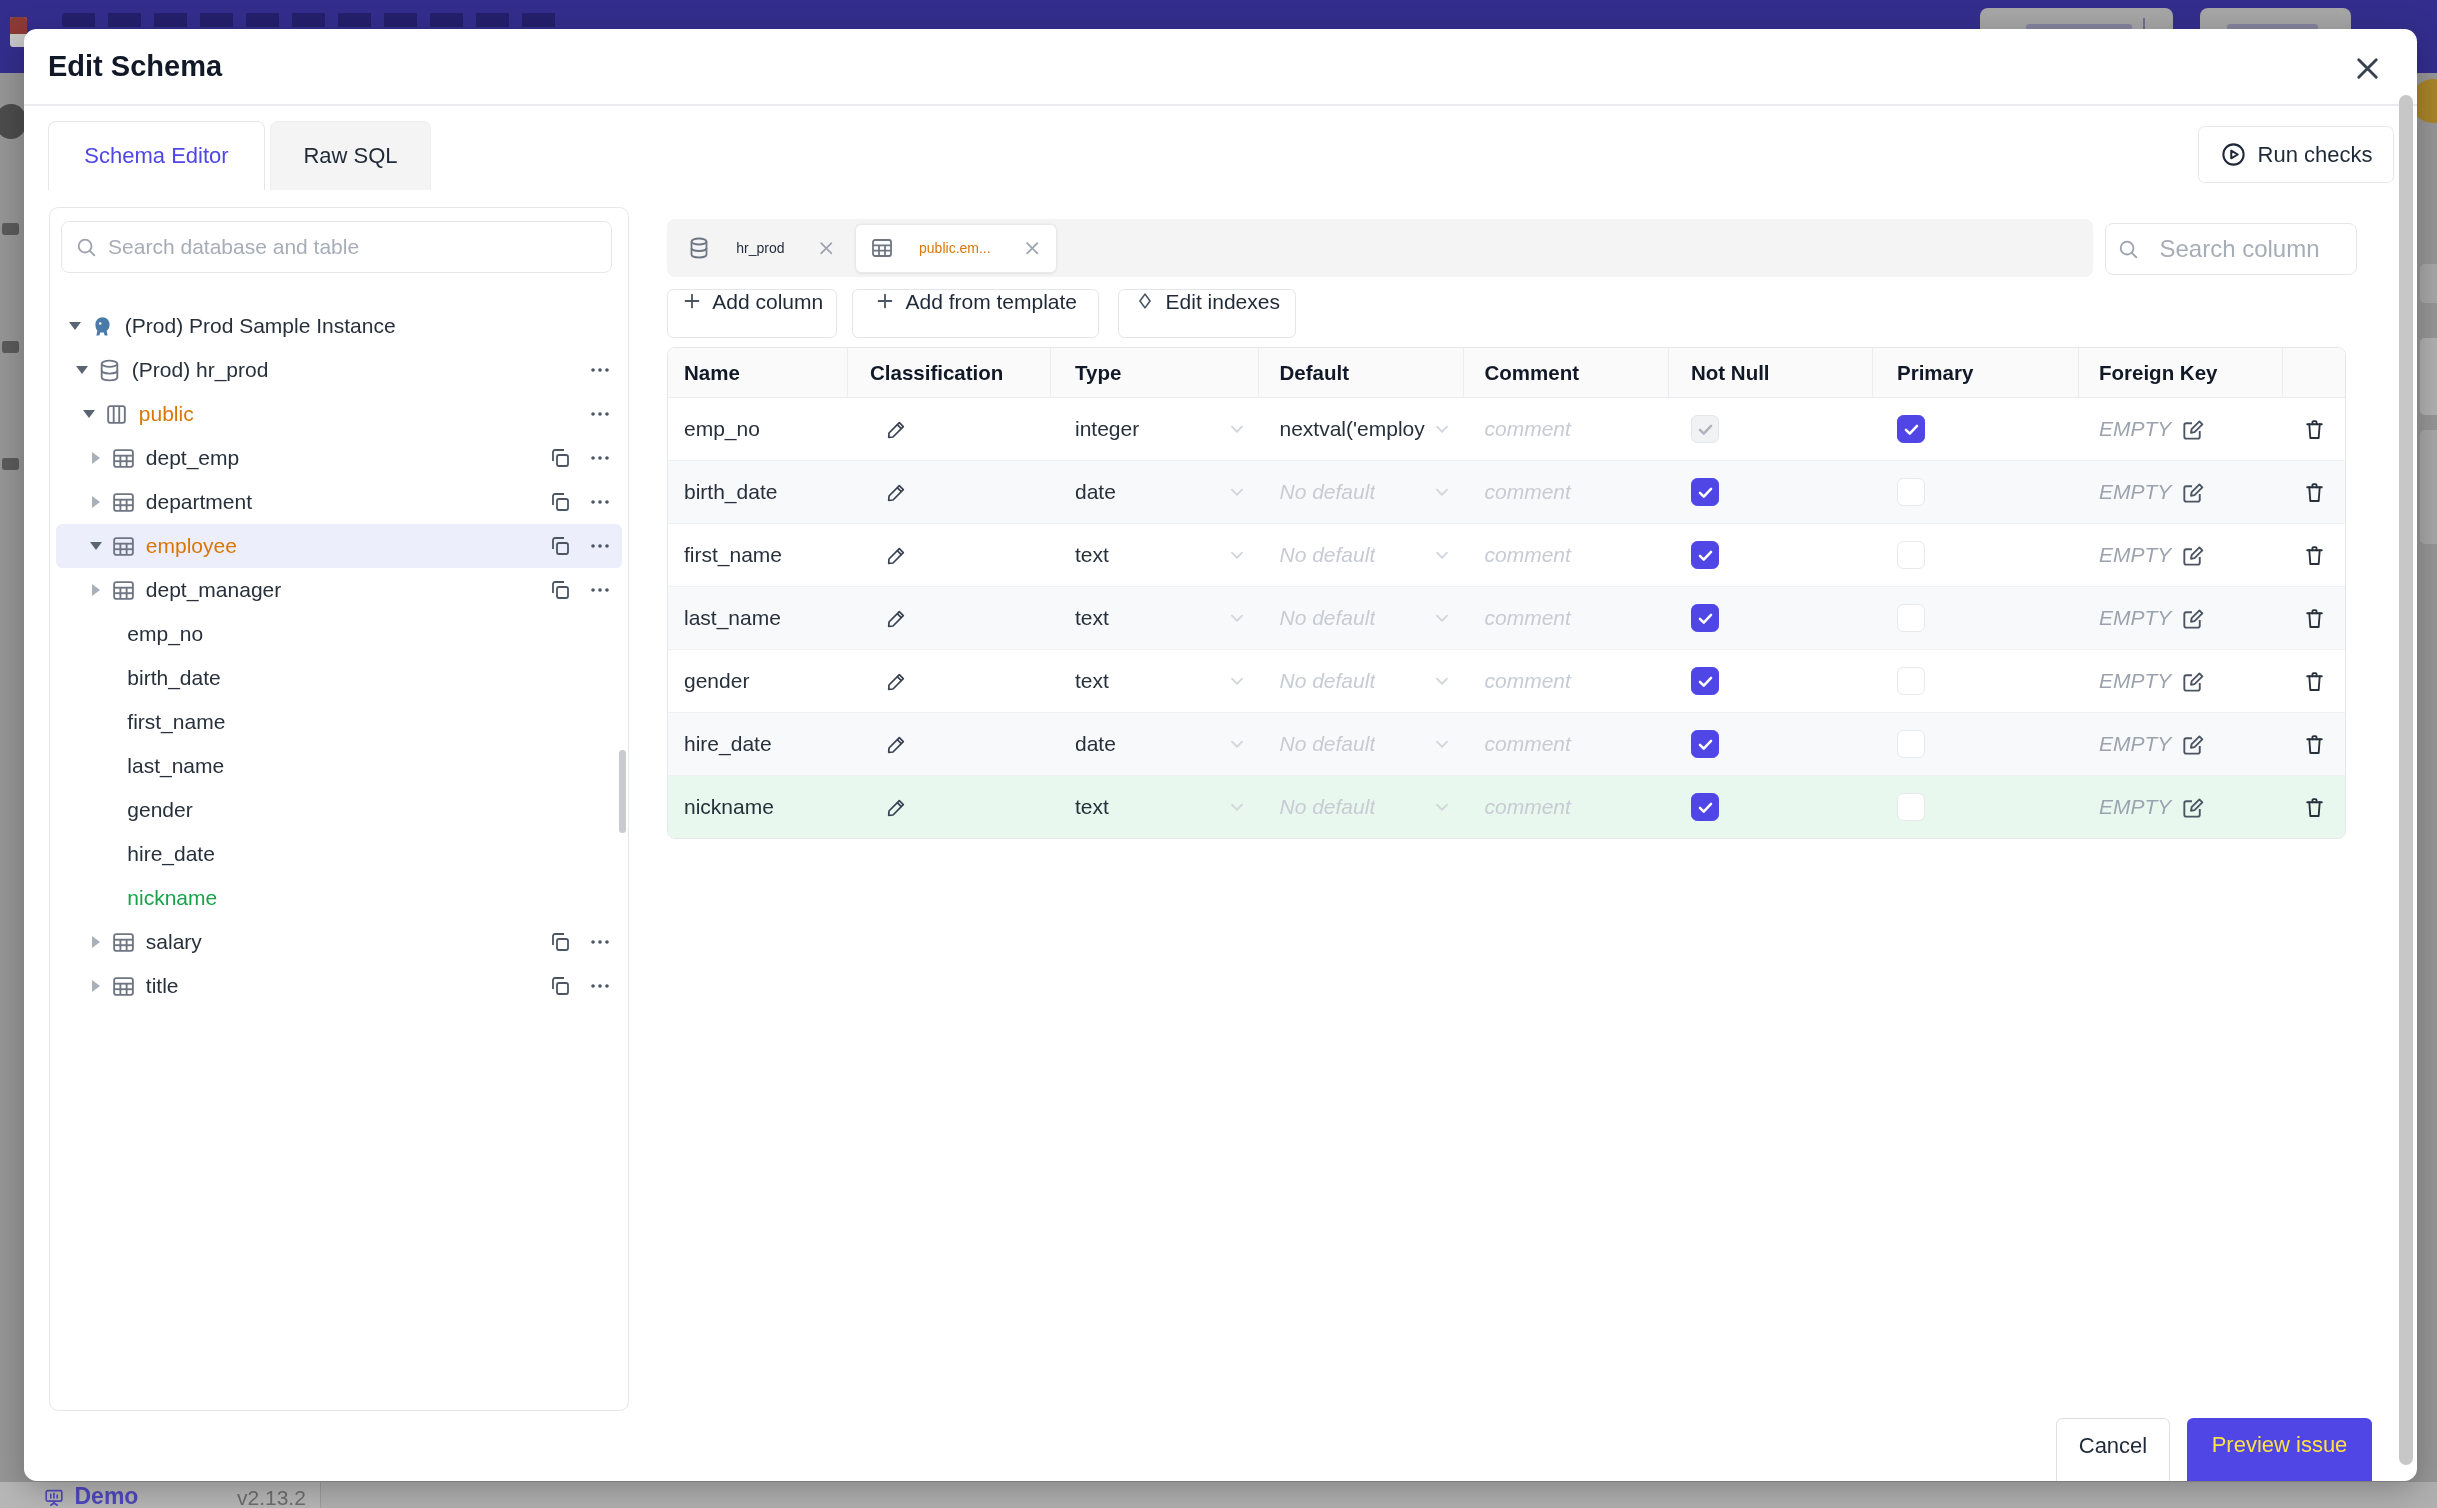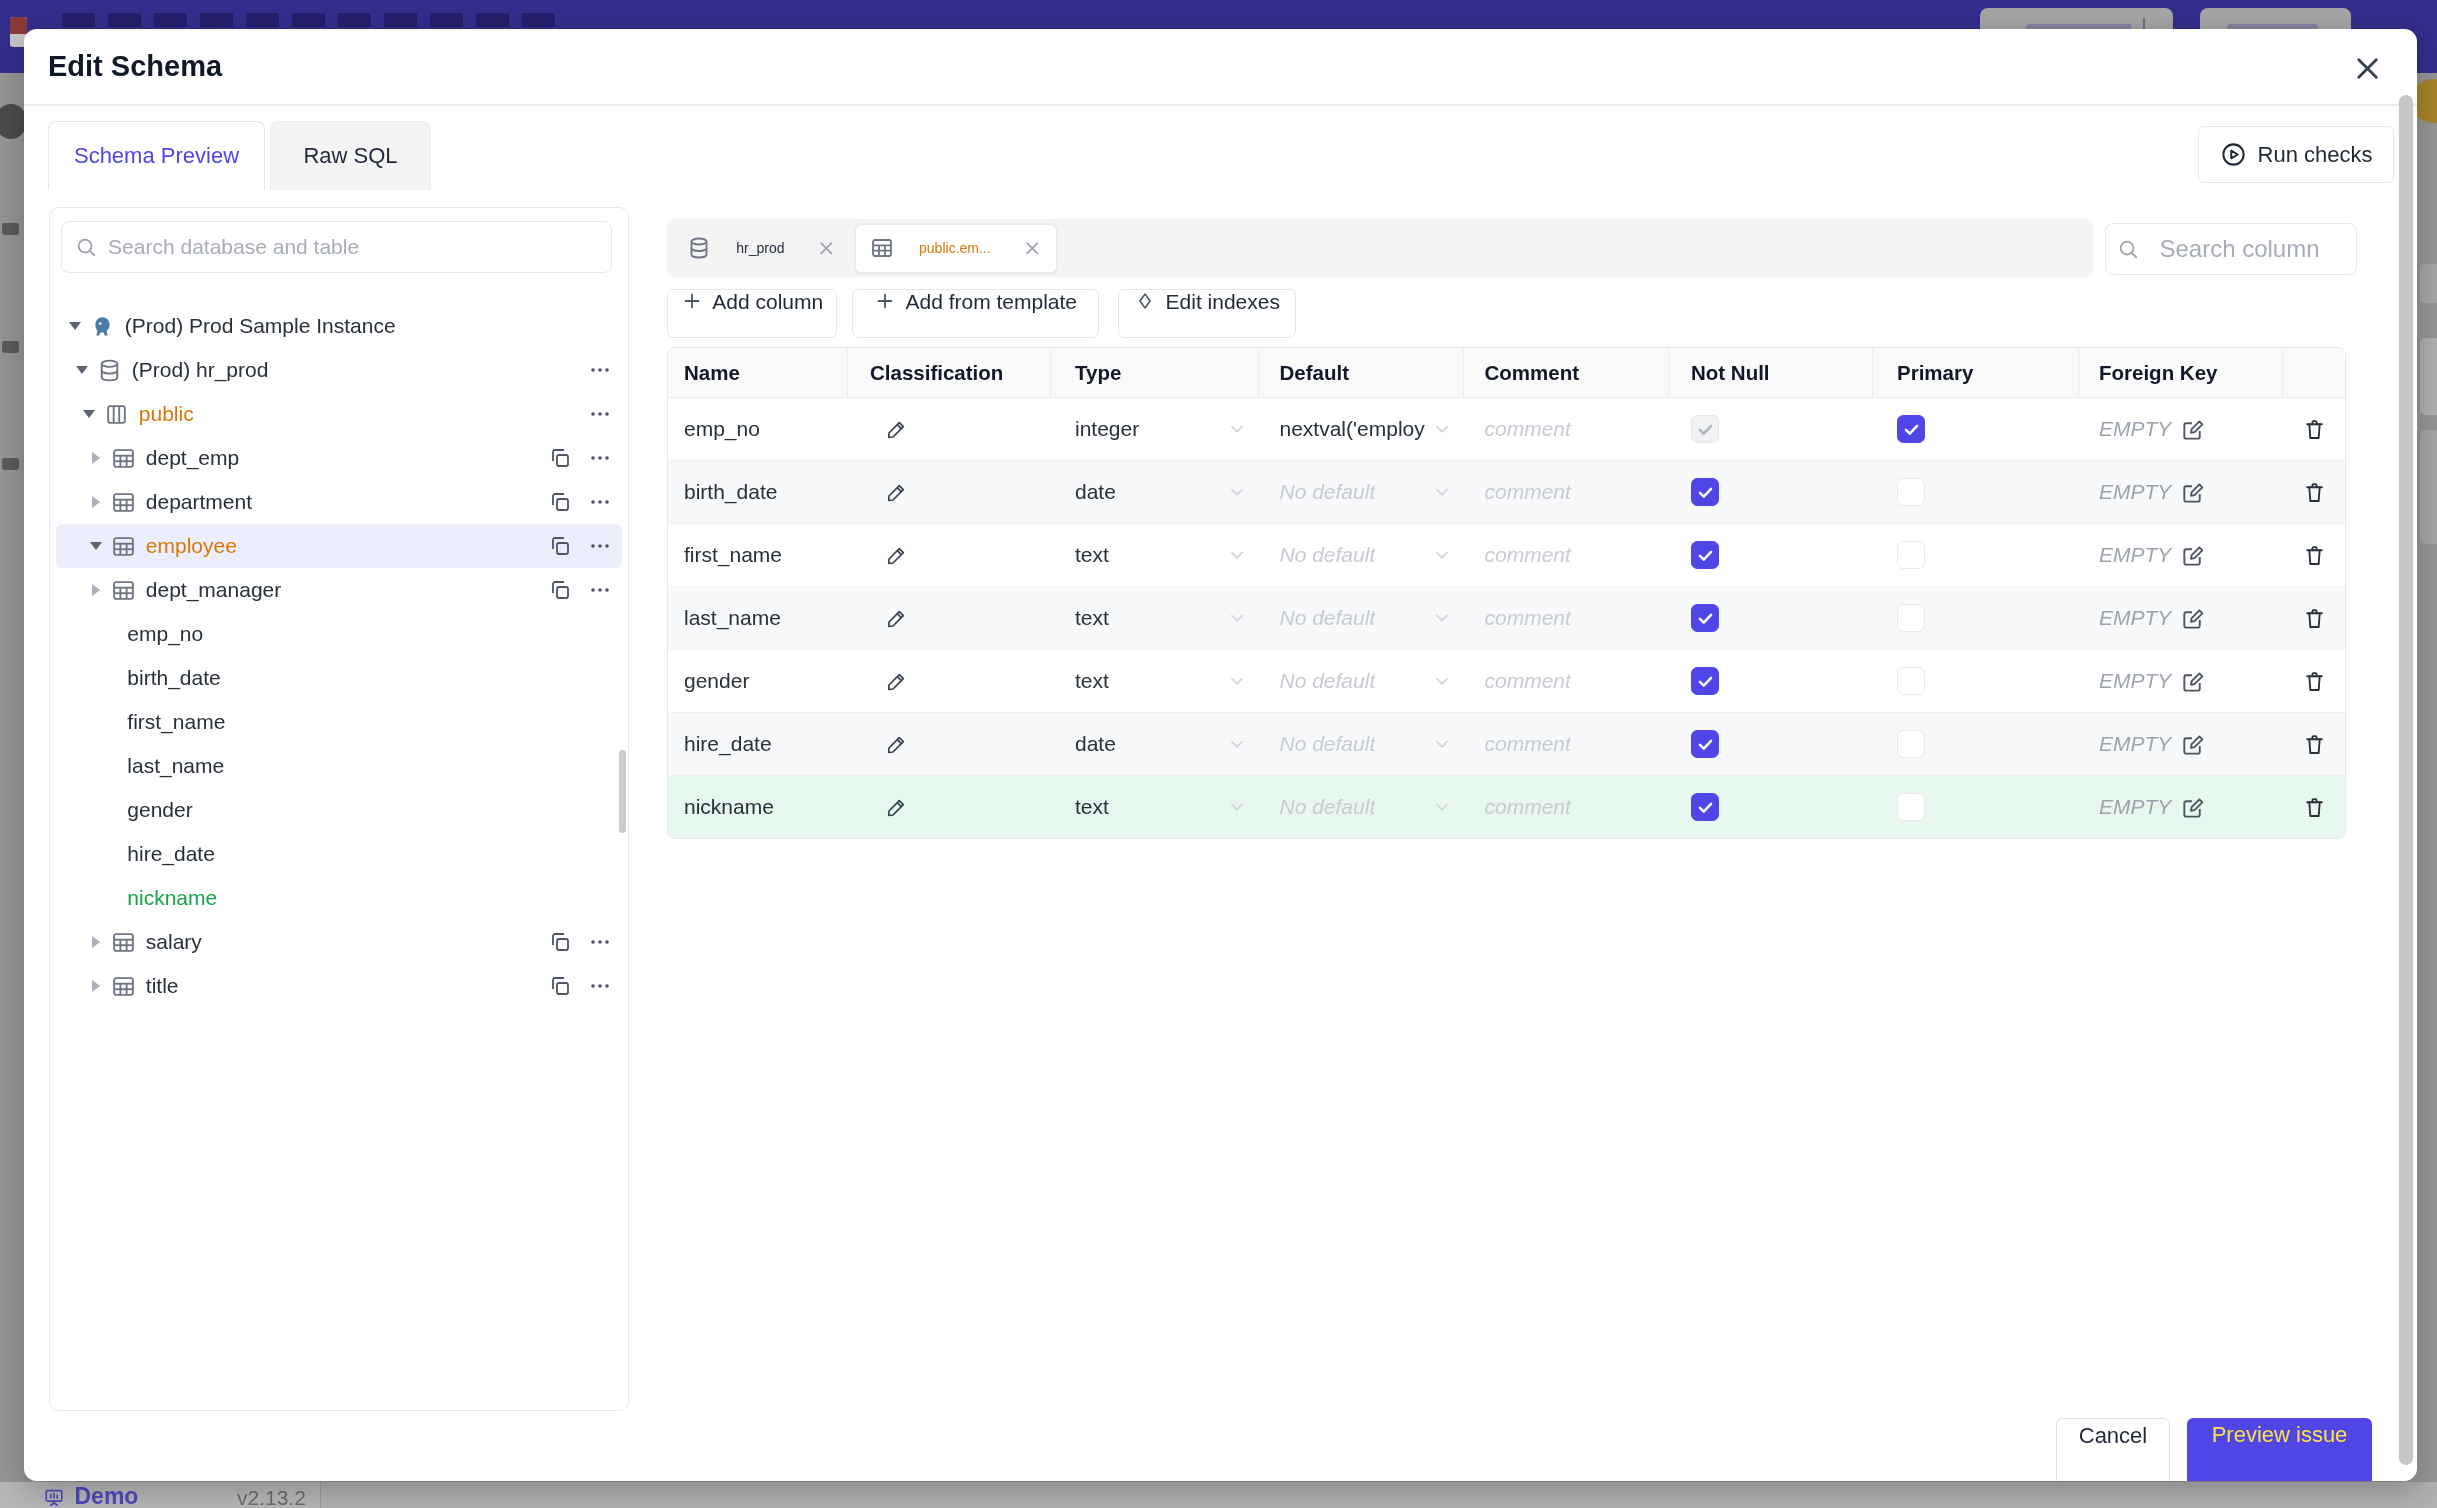--- a/index.html
+++ b/index.html
@@ -112,21 +112,21 @@
   .cb-checked{background:#4f46e5;border-color:#4f46e5;color:#fff;}
   .cb-checked svg{display:block;}
   .cb-disabled{background:#f1f2f4;border-color:#e3e5e8;color:#b0b5bd;}
   .cb-disabled svg{display:block;}
   .fk-empty{color:#9ca3af;font-style:italic;margin-right:9.5px;}
   .fk-edit{width:25px;height:25px;color:#4b5563;}
   .trash{width:25px;height:25px;color:#27303b;}
 
   
   .footer-btn{top:1389px;height:69px;border-radius:6.3px;font-size:22px;display:flex;align-items:flex-start;
-      justify-content:center;box-sizing:border-box;padding-top:4px;}
+      justify-content:center;box-sizing:border-box;padding-top:14px;}
   .btn-cancel{left:2032px;width:114px;background:#fff;border:1.6px solid #dcdee3;color:#1f2937;}
   .btn-preview{left:2163px;width:185px;background:#4f46e5;border:none;color:#fde047;}
   .modal-scroll{right:4px;top:66px;width:14px;height:1370px;border-radius:7px;background:#c7c7c7;}
 </style>
 </head>
 <body>
 
 <svg width="0" height="0" style="position:absolute">
   <defs>
     <g id="i-search">
@@ -240,21 +240,21 @@
 
   <div class="abs modal-title">Edit Schema</div>
   <div class="abs close-btn">
     <svg viewBox="0 0 24 24" width="35" height="35">
         <use href="#i-x"></use>
       </svg>
   </div>
   <div class="abs header-divider"></div>
 
   <div class="abs tab active">
-    <span>Schema Preview</span>
+    <span>Schema Editor</span>
   </div>
   <div class="abs tab inactive">
     <span>Raw SQL</span>
   </div>
   <div class="abs run-checks">
     <span style="width:27px;height:27px;">
       <svg viewBox="0 0 24 24" width="27" height="27">
           <use href="#i-play"></use>
         </svg>
       </span>

